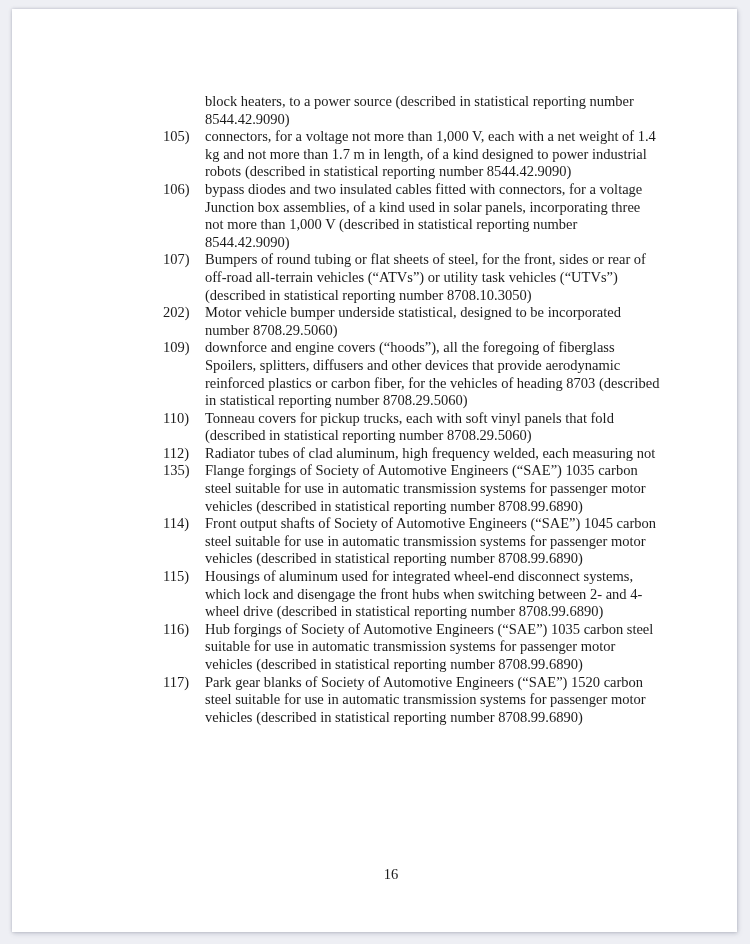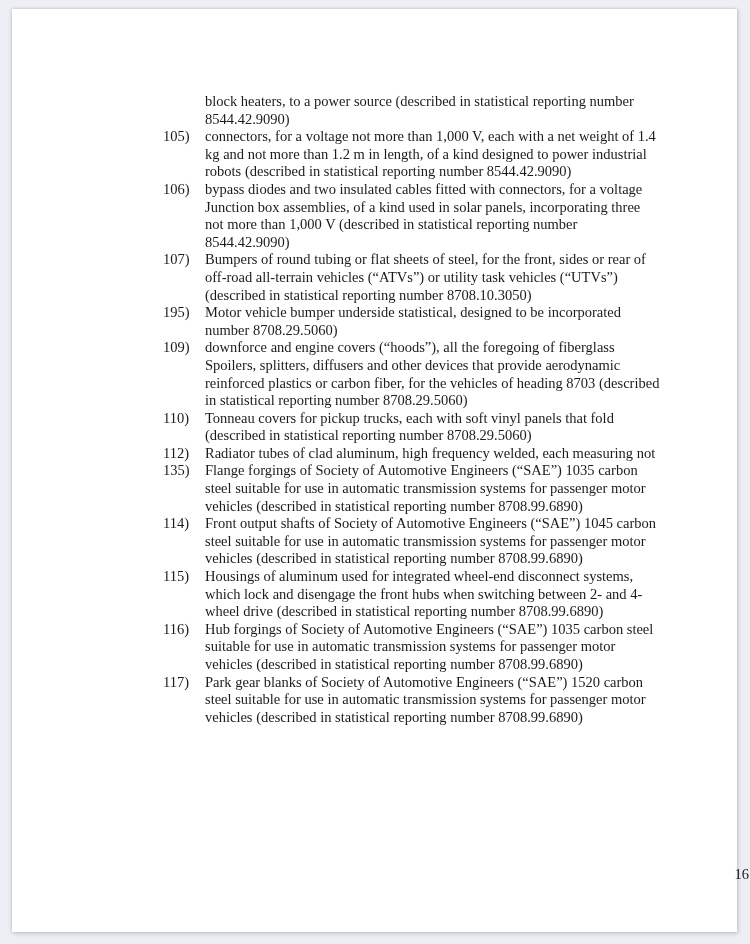--- a/index.html
+++ b/index.html
@@ -31,26 +31,26 @@
   .item { display: flex; }
   .num {
     flex: none;
     width: 42px;
     white-space: nowrap;
   }
   .lines { flex: none; }
   .line { white-space: nowrap; }
   .footer {
     position: absolute;
-    left: 12px;
+    left: 0;
     top: 857px;
     width: 100%;
     box-sizing: border-box;
     padding-left: 33px;
-    text-align: right;
+    text-align: center;
     color: #1b1b1b;
     font-size: 14.5px;
     line-height: 17.6px;
   }
 </style>
 </head>
 <body>
 
 <div class="viewport">
   <div class="page">
@@ -59,21 +59,21 @@
           <div class="num"></div>
           <div class="lines">
             <div class="line">block heaters, to a power source (described in statistical reporting number</div>
             <div class="line">8544.42.9090)</div>
           </div>
         </div>
         <div class="item">
           <div class="num">105)</div>
           <div class="lines">
             <div class="line">connectors, for a voltage not more than 1,000 V, each with a net weight of 1.4</div>
-            <div class="line">kg and not more than 1.2 m in length, of a kind designed to power industrial</div>
+            <div class="line">kg and not more than 1.7 m in length, of a kind designed to power industrial</div>
             <div class="line">robots (described in statistical reporting number 8544.42.9090)</div>
           </div>
         </div>
         <div class="item">
           <div class="num">106)</div>
           <div class="lines">
             <div class="line">bypass diodes and two insulated cables fitted with connectors, for a voltage</div>
             <div class="line">Junction box assemblies, of a kind used in solar panels, incorporating three</div>
             <div class="line">not more than 1,000 V (described in statistical reporting number</div>
             <div class="line">8544.42.9090)</div>
@@ -81,21 +81,21 @@
         </div>
         <div class="item">
           <div class="num">107)</div>
           <div class="lines">
             <div class="line">Bumpers of round tubing or flat sheets of steel, for the front, sides or rear of</div>
             <div class="line">off-road all-terrain vehicles (“ATVs”) or utility task vehicles (“UTVs”)</div>
             <div class="line">(described in statistical reporting number 8708.10.3050)</div>
           </div>
         </div>
         <div class="item">
-          <div class="num">195)</div>
+          <div class="num">202)</div>
           <div class="lines">
             <div class="line">Motor vehicle bumper underside statistical, designed to be incorporated</div>
             <div class="line">number 8708.29.5060)</div>
           </div>
         </div>
         <div class="item">
           <div class="num">109)</div>
           <div class="lines">
             <div class="line">downforce and engine covers (“hoods”), all the foregoing of fiberglass</div>
             <div class="line">Spoilers, splitters, diffusers and other devices that provide aerodynamic</div>

